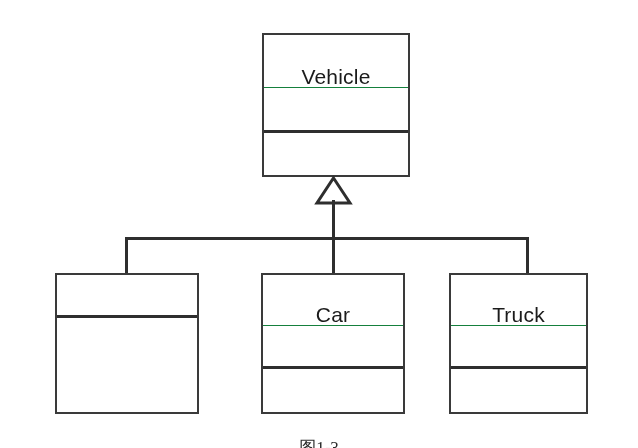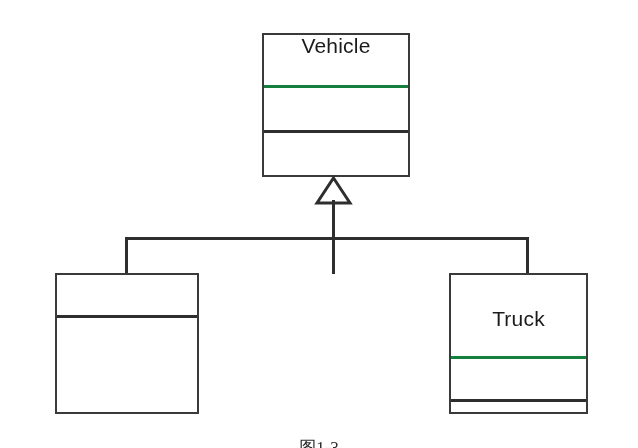--- a/index.html
+++ b/index.html
@@ -26,23 +26,23 @@
     position: absolute;
     box-sizing: border-box;
     background: #ffffff;
     border: 2px solid #3a3a3a;
     display: flex;
     flex-direction: column;
   }
   .uml-name-compartment {
     box-sizing: border-box;
     display: flex;
-    align-items: flex-start;
+    align-items: flex-end;
     justify-content: center;
-    border-bottom: 3px solid #15803d;
+    border-bottom: 1px solid #15803d;
     background: #ffffff;
   }
   .uml-attr-compartment {
     box-sizing: border-box;
     border-bottom: 3px solid #2e2e2e;
     background: #ffffff;
   }
   .uml-op-compartment {
     box-sizing: border-box;
     background: #ffffff;
@@ -105,23 +105,30 @@
 
   <div class="conn-line conn-v" style="left:332px; top:237px; height:37px;"></div>
 
   <div class="conn-line conn-v" style="left:526px; top:237px; height:37px;"></div>
 
   <div class="uml-class" id="class-bike" style="left:55px; top:273px; width:144px; height:141px;">
     <div class="uml-attr-compartment" style="height:43px;"></div>
     <div class="uml-op-compartment" style="flex:1;"></div>
   </div>
 
+  <div class="uml-class" id="class-car" style="left:261px; top:273px; width:144px; height:141px;">
+    <div class="uml-name-compartment" style="height:51px;">
+      <span class="uml-class-name">Car</span>
+    </div>
+    <div class="uml-attr-compartment" style="height:43px;"></div>
+    <div class="uml-op-compartment" style="flex:1;"></div>
+  </div>
 
   <div class="uml-class" id="class-truck" style="left:449px; top:273px; width:139px; height:141px;">
-    <div class="uml-name-compartment" style="height:51px;margin-top:33px;">
+    <div class="uml-name-compartment" style="height:51px;">
       <span class="uml-class-name">Truck</span>
     </div>
     <div class="uml-attr-compartment" style="height:43px;"></div>
     <div class="uml-op-compartment" style="flex:1;"></div>
   </div>
 
   <div class="figure-caption" style="top:436px;">图1-3</div>
 
 </div>
 

